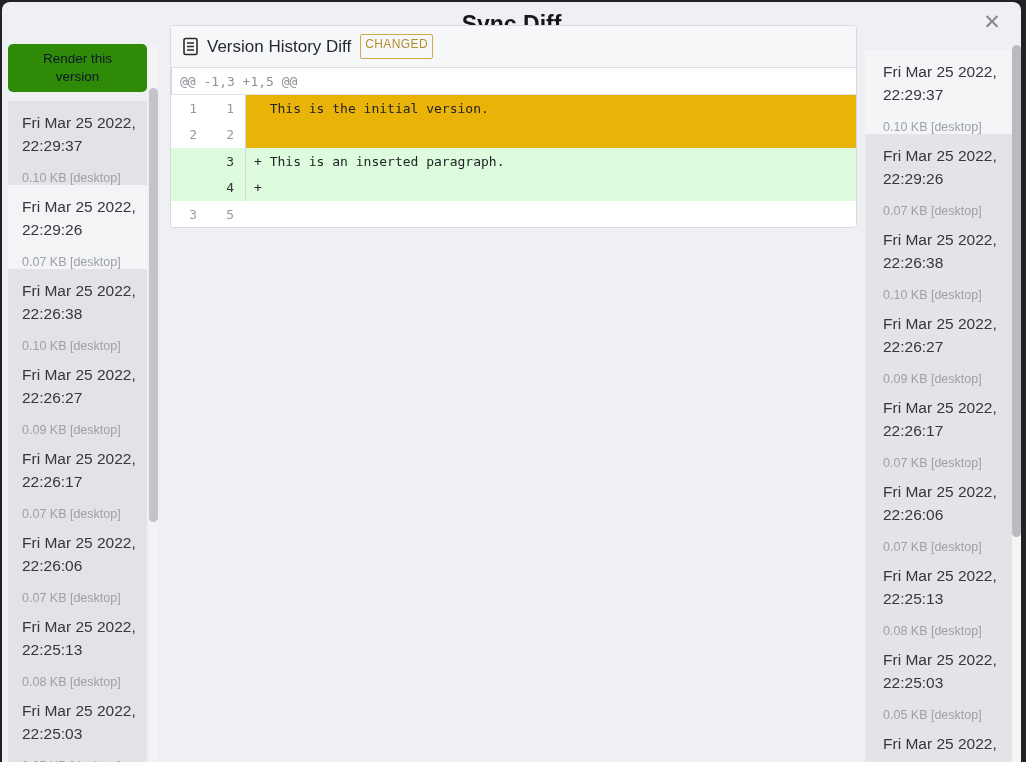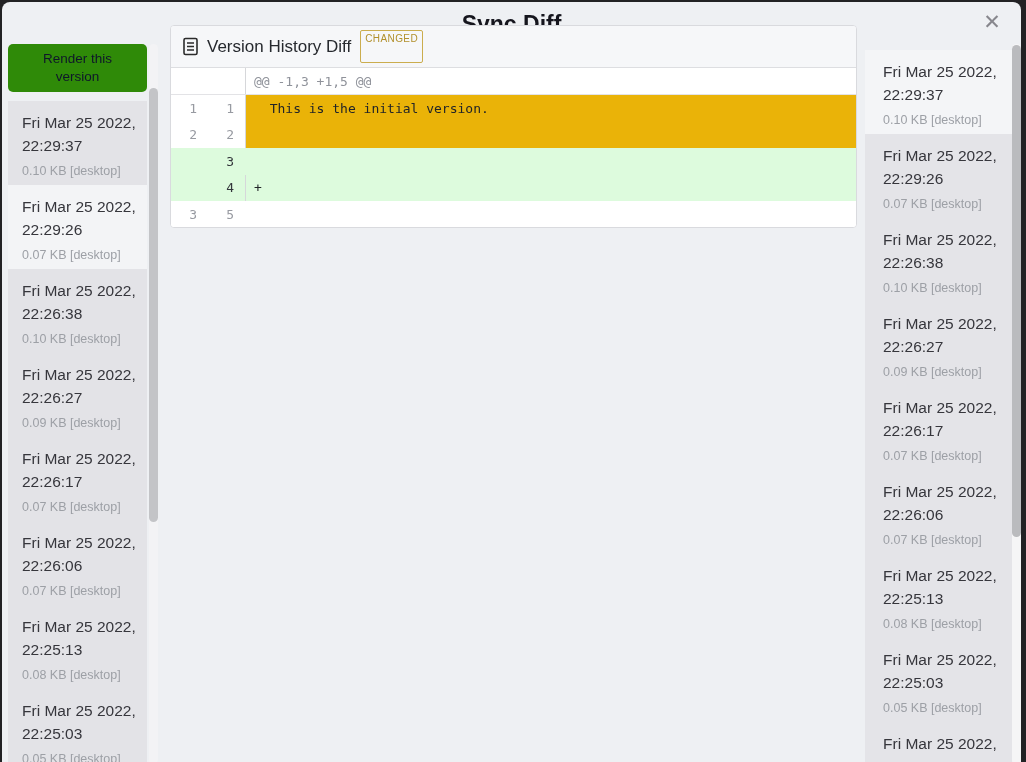--- a/index.html
+++ b/index.html
@@ -14,43 +14,43 @@
   
   .left-rail{position:absolute;left:6px;top:42px;width:141px;height:720px;overflow:hidden;}
   .render-btn{width:139px;height:48px;border:none;border-radius:5px;color:#0f172a;
     font-size:13.5px;line-height:1.3;text-align:center;cursor:pointer;
     font-family:"Liberation Sans",sans-serif;display:flex;align-items:center;justify-content:center;padding:0 14px;box-sizing:border-box;}
   .version-list{margin-top:9px;}
   .v-item{width:139px;height:84px;box-sizing:border-box;padding:10px 6px 16px 14px;cursor:pointer;}
   .v-left .v-item{background:#e3e3e7;}
   .v-left .v-item.selected{background:#f3f4f6;}
   .v-date{font-size:15.5px;color:#36363c;line-height:23px;}
-  .v-size{font-size:12.5px;color:#9da0a6;margin-top:7px;}
+  .v-size{font-size:12.5px;color:#9da0a6;margin-top:14px;}
   
   .sb{position:absolute;width:9px;top:42px;height:720px;border-radius:4.5px;}
   .sb-left{left:147px;background:#f3f3f5;}
   .sb-right{left:1010px;background:#f5f5f6;}
   .sb-thumb{position:absolute;left:0;width:9px;border-radius:4.5px;background:#c3c4c7;}
   .sb-left .sb-thumb{top:44px;height:434px;}
   .sb-right .sb-thumb{top:1px;height:492px;background:#babbbe;}
   
   .card{position:absolute;left:168px;top:0px;width:685px;background:#fff;
     border:1px solid #d9dade;border-radius:4px;overflow:hidden;margin-top:23px;}
   .card-header{height:41px;display:flex;align-items:center;padding:0 12px;
     background:#f6f7f9;border-bottom:1px solid #dddee1;}
   .card-title{font-size:17px;color:#26292e;margin-left:9px;}
-  .badge{margin-left:9px;font-size:10px;letter-spacing:.4px;border:1px solid #cbad4e;
-    padding:3px 4px 18px;border-radius:2px;line-height:1;}
+  .badge{margin-left:9px;font-size:12px;letter-spacing:.4px;border:1px solid #cbad4e;
+    padding:3px 4px 8px;border-radius:2px;line-height:1;}
   .d-row{display:flex;height:26.4px;font-family:"DejaVu Sans Mono","Liberation Mono",monospace;
     font-size:13px;background:#fff;}
   .num{width:37px;flex:none;display:flex;align-items:center;justify-content:flex-end;
     padding-right:11px;box-sizing:border-box;color:#979aa1;}
   .code{flex:1;border-left:1px solid #d6d7da;display:flex;align-items:center;
     padding-left:8px;white-space:pre;color:#212428;background:#eab308;min-width:0;}
-  .d-row.hunk{border-bottom:1px solid #e3e3e6;}
+  .d-row.hunk{border-bottom:1px solid #e3e3e6;flex-direction:column;}
   .d-row.hunk .code{background:#fff;color:#8f929a;}
   .d-row.insert .code{background:transparent;}
   .d-row.insert .num-new{color:#33363b;}
   
   .right-rail{position:absolute;left:863px;top:42px;width:147px;height:720px;overflow:hidden;}
   .right-rail .version-list{margin-top:6px;}
   .v-right .v-item{width:147px;padding-left:18px;background:#e4e4e8;}
   .v-right .v-item.selected{background:#f4f5f7;}
 </style>
 </head>
@@ -140,20 +140,21 @@
 
   <div class="d-row context">
     <div class="num num-old">2</div>
     <div class="num num-new">2</div>
     <div class="code">  </div>
   </div>
 
   <div class="d-row insert" style="background: rgb(221, 251, 221);">
     <div class="num num-old"></div>
     <div class="num num-new">3</div>
+    <div class="code">+ This is an inserted paragraph.</div>
   </div>
 
   <div class="d-row insert" style="background: rgb(221, 251, 221);">
     <div class="num num-old"></div>
     <div class="num num-new">4</div>
     <div class="code">+ </div>
   </div>
 
   <div class="d-row context">
     <div class="num num-old">3</div>

